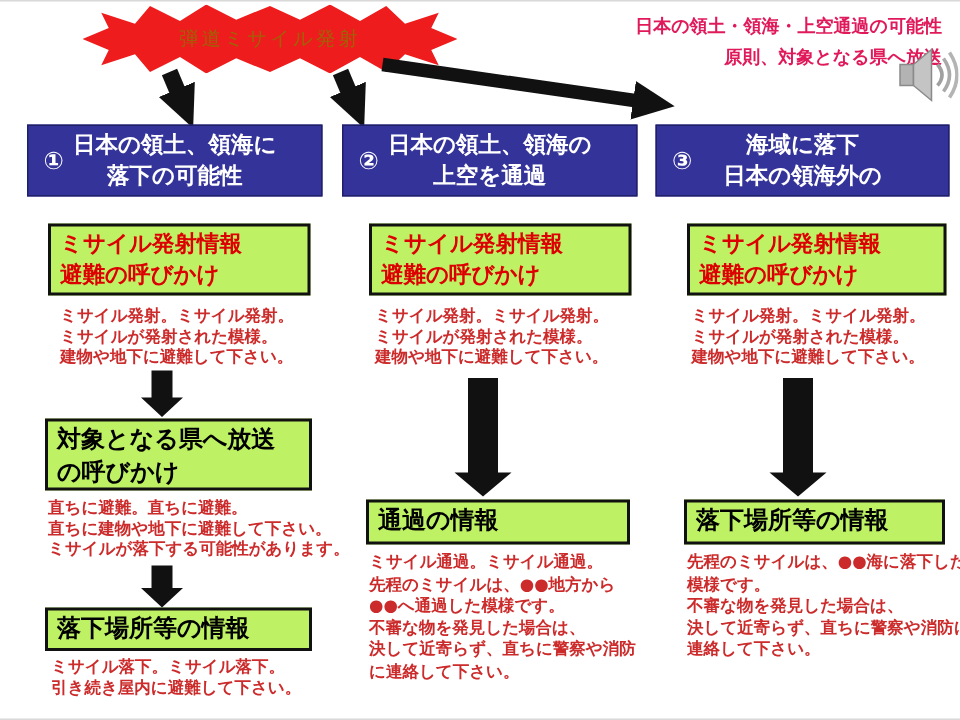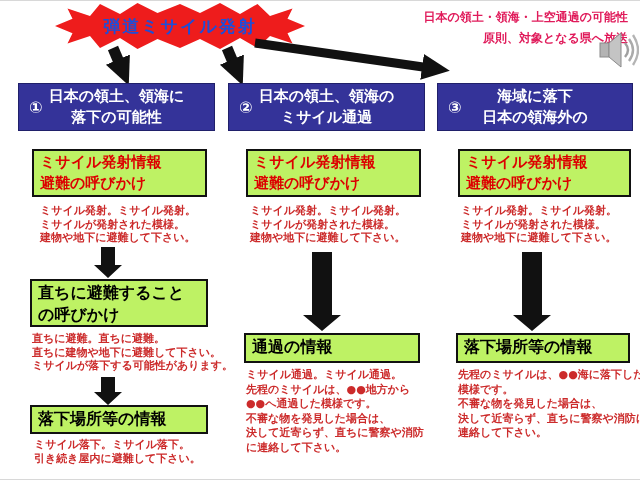--- a/index.html
+++ b/index.html
@@ -4,21 +4,21 @@
 <style>
   html,body{margin:0;padding:0;background:#fff;font-family:"DejaVu Sans",sans-serif;}
   .slide{position:relative;width:640px;height:480px;background:#ffffff;overflow:hidden;
          border-top:1px solid #d8d8d8;border-bottom:1px solid #d8d8d8;box-sizing:border-box;}
 
   
   .burst{position:absolute;left:55px;top:2px;width:250px;height:46px;}
   .burst-shape{position:absolute;inset:0;background:#ee1c1c;
     clip-path:polygon(0% 50%,7% 34%,5% 12%,14% 28%,18% 2%,26% 24%,33% 0%,41% 22%,50% 2%,58% 22%,66% 0%,74% 24%,81% 2%,86% 28%,95% 12%,93% 34%,100% 50%,93% 66%,95% 88%,86% 72%,81% 98%,74% 76%,66% 100%,58% 78%,50% 98%,41% 78%,33% 100%,26% 76%,18% 98%,14% 72%,5% 88%,7% 66%);}
   .burst-label{position:absolute;inset:0;display:flex;align-items:center;justify-content:center;
-    color:#1d4ed8;font-weight:bold;font-size:17px;letter-spacing:2px;}
+    color:#a16207;font-weight:normal;font-size:13px;letter-spacing:2px;}
 
   
   .top-note{position:absolute;left:328px;top:6px;width:300px;text-align:right;
     color:#e01a5a;font-weight:bold;font-size:12px;line-height:21px;}
 
   
   .arrows{position:absolute;left:0;top:0;width:640px;height:480px;pointer-events:none;}
 
   
   .speaker{position:absolute;left:597px;top:27px;width:42px;height:44px;cursor:pointer;}
@@ -86,21 +86,21 @@
     <span class="num">①</span>
     <div>
         <div>日本の領土、領海に</div>
          <div>落下の可能性</div>
       </div>
   </div>
   <div class="hdr hdr2">
     <span class="num">②</span>
     <div>
         <div>日本の領土、領海の</div>
-         <div>ミサイル通過</div>
+         <div>上空を通過</div>
       </div>
   </div>
   <div class="hdr hdr3">
     <span class="num">③</span>
     <div>
         <div>海域に落下</div>
          <div>日本の領海外の</div>
       </div>
   </div>
 
@@ -108,21 +108,21 @@
     <div>ミサイル発射情報</div>
     <div>避難の呼びかけ</div>
   </div>
   <div class="rtext" style="left:40px;top:203px;">
       <div>ミサイル発射。ミサイル発射。</div>
       <div>ミサイルが発射された模様。</div>
       <div>建物や地下に避難して下さい。</div>
     </div>
 
   <div class="ybox blk" style="left:30px;top:278px;width:178px;height:48px;">
-    <div>直ちに避難すること</div>
+    <div>対象となる県へ放送</div>
     <div>の呼びかけ</div>
   </div>
   <div class="rtext" style="left:32px;top:331px;">
       <div>直ちに避難。直ちに避難。</div>
       <div>直ちに建物や地下に避難して下さい。</div>
       <div>ミサイルが落下する可能性があります。</div>
     </div>
 
   <div class="ybox blk" style="left:30px;top:404px;width:178px;height:29px;">
     <div>落下場所等の情報</div>

